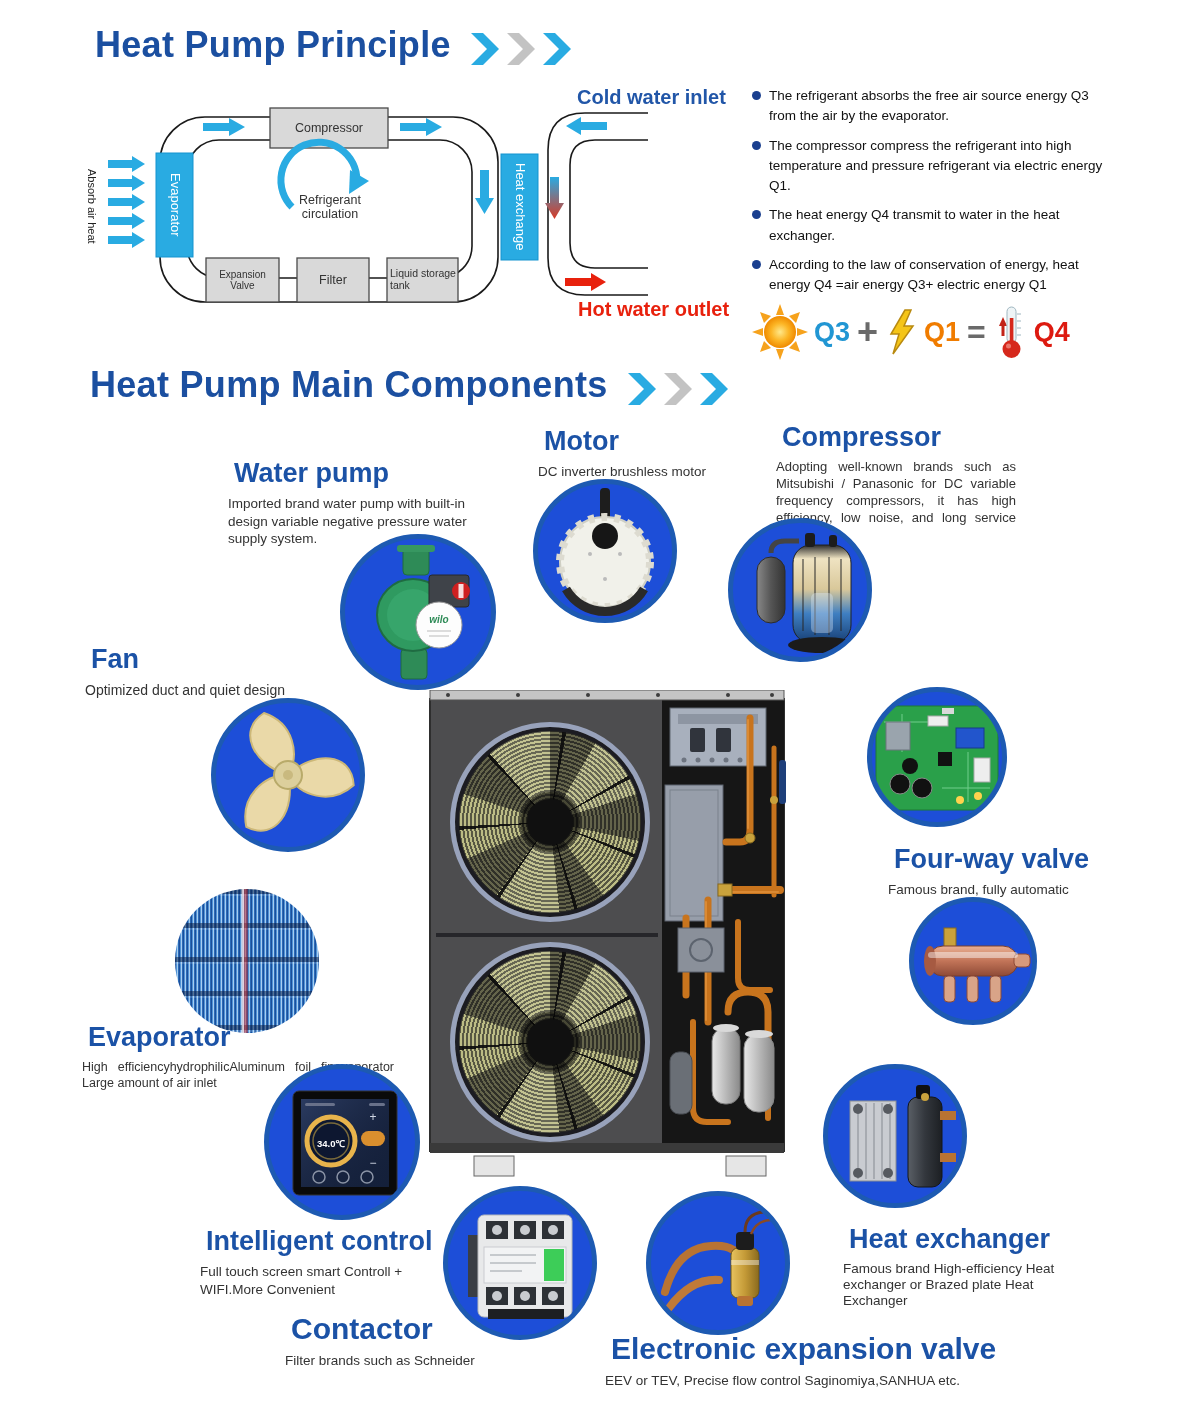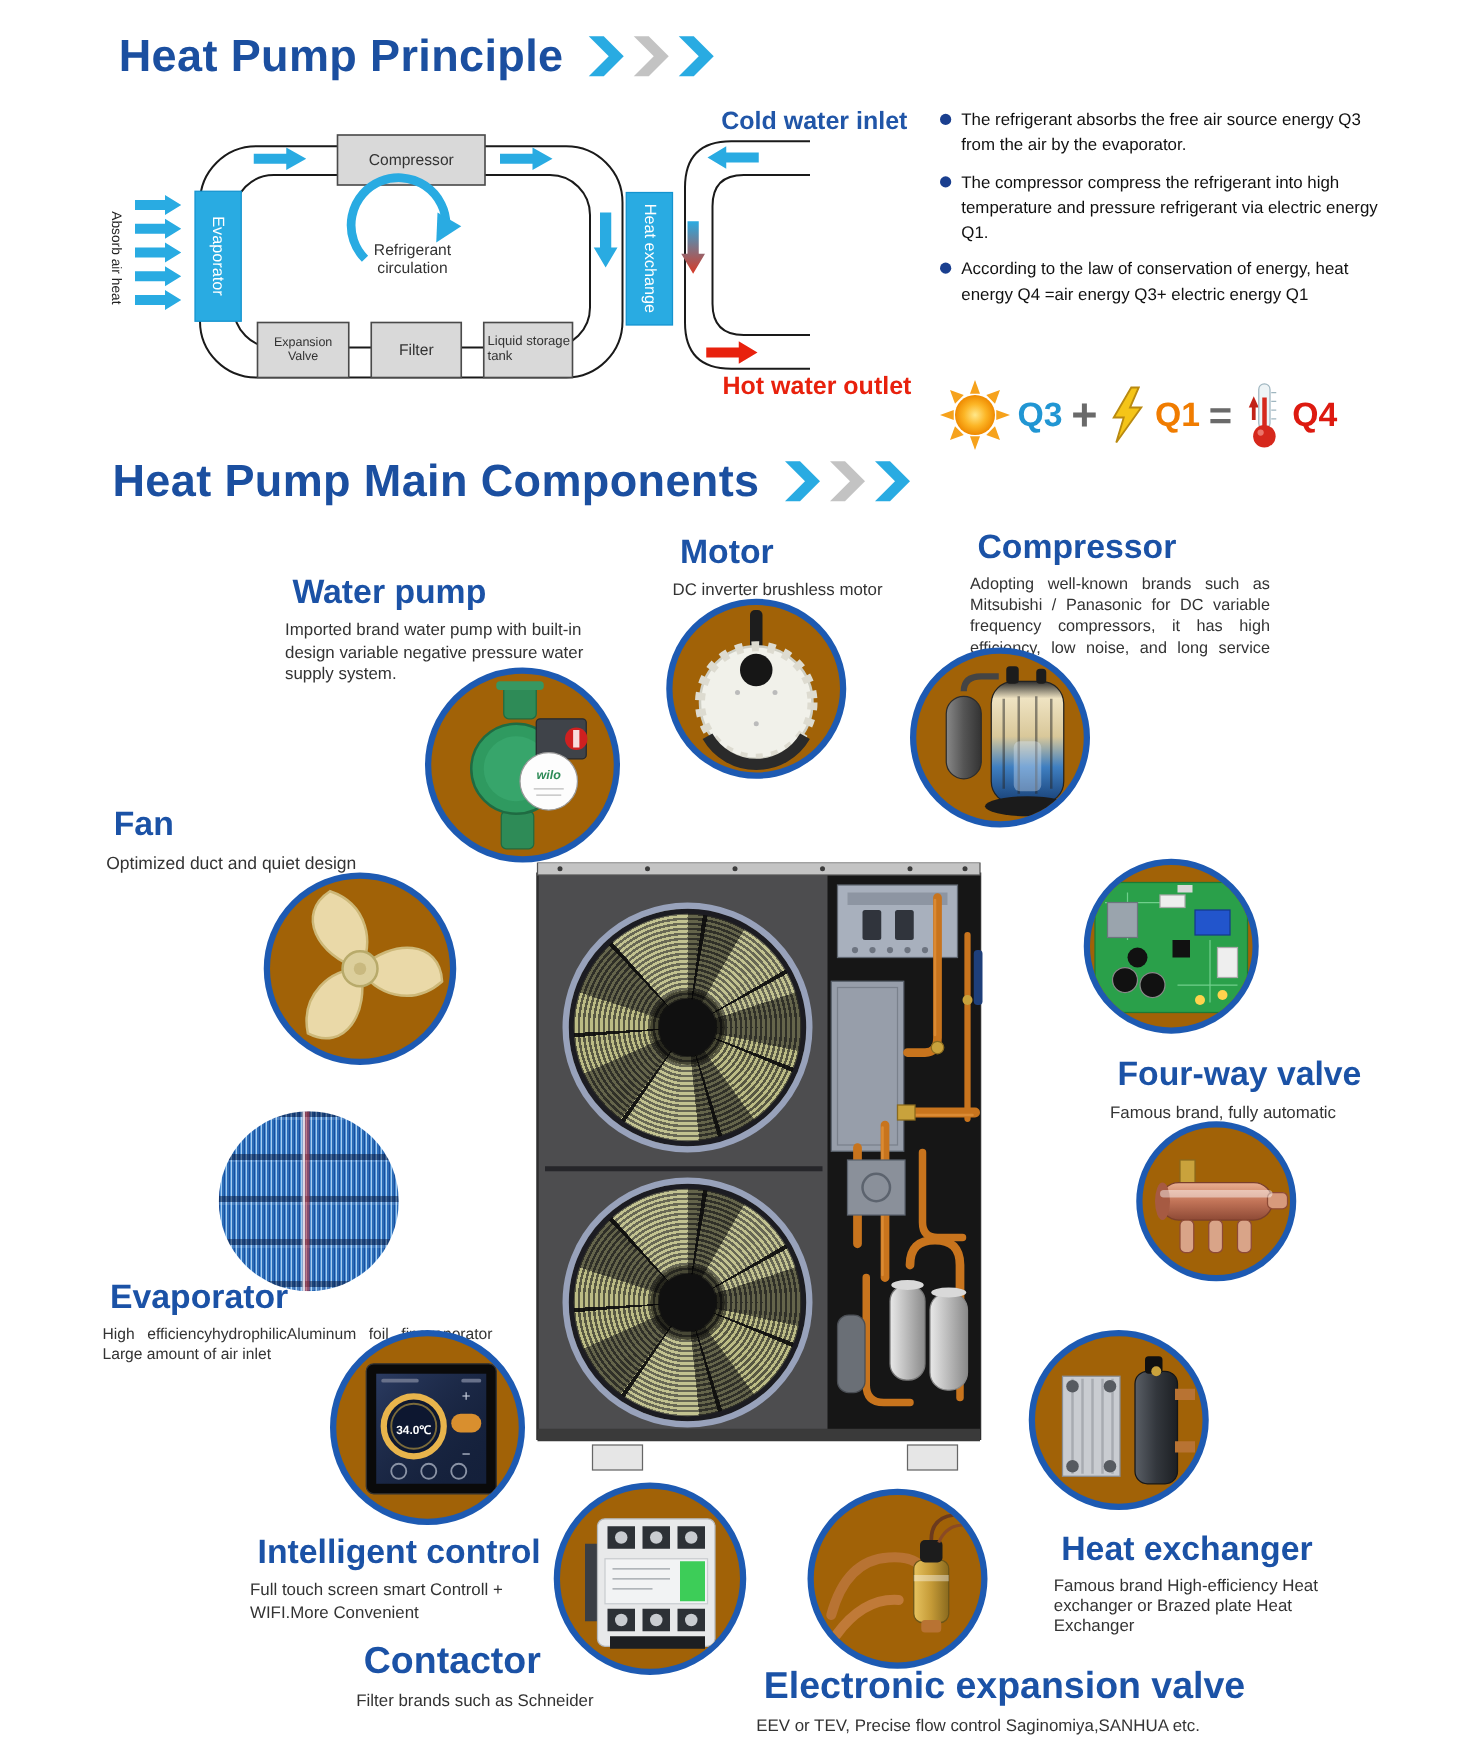--- a/index.html
+++ b/index.html
@@ -1,20 +1,20 @@
 <!DOCTYPE html>
 <html><head>
 <meta charset="utf-8">
 <style>
   html,body{margin:0;padding:0;background:#fff}
   .stage{position:relative;width:1180px;height:1403px;background:#ffffff;
          font-family:"Liberation Sans",sans-serif;overflow:hidden}
   .abs{position:absolute}
   
-  .h-title{position:absolute;display:flex;align-items:center;gap:18px}
+  .h-title{position:absolute;display:flex;align-items:flex-end;gap:18px}
   .h-title .t{font-size:36px;font-weight:bold;color:#1b4fa0;letter-spacing:.3px;white-space:nowrap}
   
   .box-label{position:absolute;display:flex;align-items:center;justify-content:center;
              text-align:center;color:#333;line-height:1.12}
   .vtext{writing-mode:vertical-rl}
   .wlabel{color:#fff;font-size:13px}
   .inlet{position:absolute;font-size:20px;font-weight:600;color:#2156a8;white-space:nowrap}
   .outlet{position:absolute;font-size:20px;font-weight:700;color:#e8210d;white-space:nowrap}
   
   .bullets{position:absolute;left:752px;top:86px;width:352px;margin:0;padding:0;list-style:none}
@@ -25,21 +25,21 @@
   
   .equation{position:absolute;left:751px;top:300px;height:64px;display:flex;align-items:center;gap:5px}
   .q{font-size:27px;font-weight:bold}
   .op{font-size:36px;font-weight:bold;color:#6a6a6a;margin:0 2px}
   
   .comp{position:absolute}
   .comp h3{margin:6px;font-size:27px;font-weight:bold;color:#1b52a6;white-space:nowrap}
   .comp.big h3{font-size:30px}
   .comp p{margin:3px 0 0;font-size:13.5px;line-height:1.3;color:#333}
   .just{text-align:justify}
-  .ring{position:absolute;border:5px solid #1d5ab2;border-radius:50%;background:#a16207;
+  .ring{position:absolute;border:5px solid #1d5ab2;border-radius:50%;background:#1d4ed8;
         box-sizing:border-box;overflow:hidden}
   .ring svg{display:block}
   
   .evap-photo{position:absolute;border-radius:50%;
     background:
       linear-gradient(90deg,rgba(255,255,255,0) 0 46%,rgba(255,235,235,.85) 47% 48%,rgba(205,50,50,.55) 48% 50%,rgba(255,255,255,0) 51%),
       repeating-linear-gradient(180deg,rgba(10,25,60,.5) 0 5px,rgba(255,255,255,.14) 5px 7px,rgba(0,0,0,0) 7px 34px),
       repeating-linear-gradient(90deg,#1c4f9b 0 1px,#4f93d6 1px 2px,#a8cdf0 2px 3px,#2a6cb8 3px 4px)}
   
   .unit{position:absolute;left:428px;top:690px;width:360px;height:500px}
@@ -125,20 +125,21 @@
   <div class="box-label" style="left:272px;top:190px;width:116px;height:34px;font-size:12.5px">Refrigerant circulation</div>
   <div class="box-label" style="left:206px;top:258px;width:73px;height:44px;font-size:10px">Expansion Valve</div>
   <div class="box-label" style="left:297px;top:258px;width:72px;height:44px;font-size:12.5px">Filter</div>
   <div class="box-label" style="left:387px;top:258px;width:68px;height:44px;font-size:10.5px;justify-content:flex-start;text-align:left;padding-left:3px">Liquid storage tank</div>
   <div class="inlet" style="left:577px;top:86px">Cold water inlet</div>
   <div class="outlet" style="left:578px;top:298px">Hot water outlet</div>
 
   <ul class="bullets">
     <li>The refrigerant absorbs the free air source energy Q3 from the air by the evaporator.</li>
     <li>The compressor compress the refrigerant into high temperature and pressure refrigerant via electric energy Q1.</li>
+    <li>The heat energy Q4 transmit to water in the heat exchanger.</li>
     <li>According to the law of conservation of energy, heat energy Q4 =air energy Q3+ electric energy Q1</li>
   </ul>
 
   <div class="equation">
     <svg width="58" height="58" viewBox="0 0 58 58">
       <defs>
           <radialGradient id="sunG">
             <stop offset="0" stop-color="#ffe88a"></stop>
             <stop offset=".55" stop-color="#fcb525"></stop>
             <stop offset="1" stop-color="#ef8a00"></stop>

